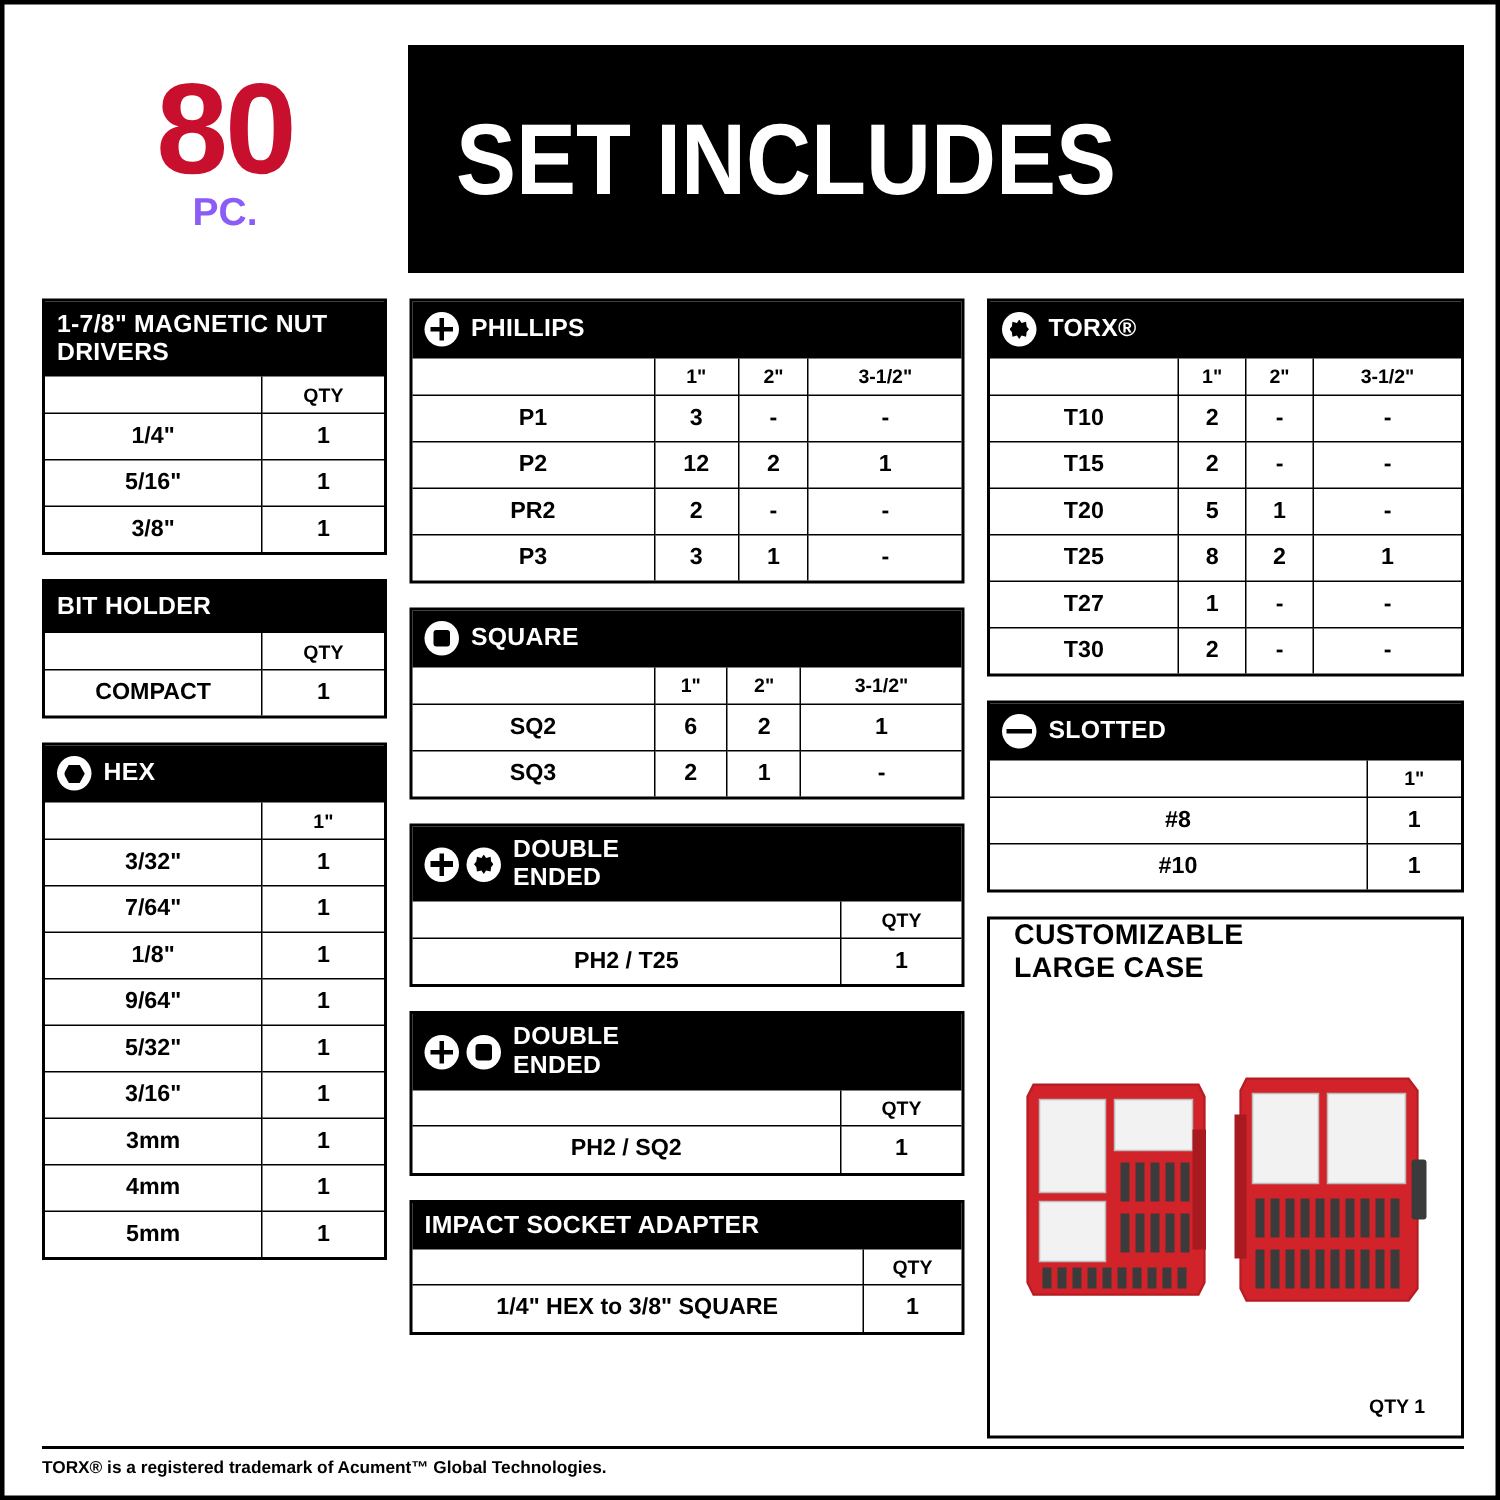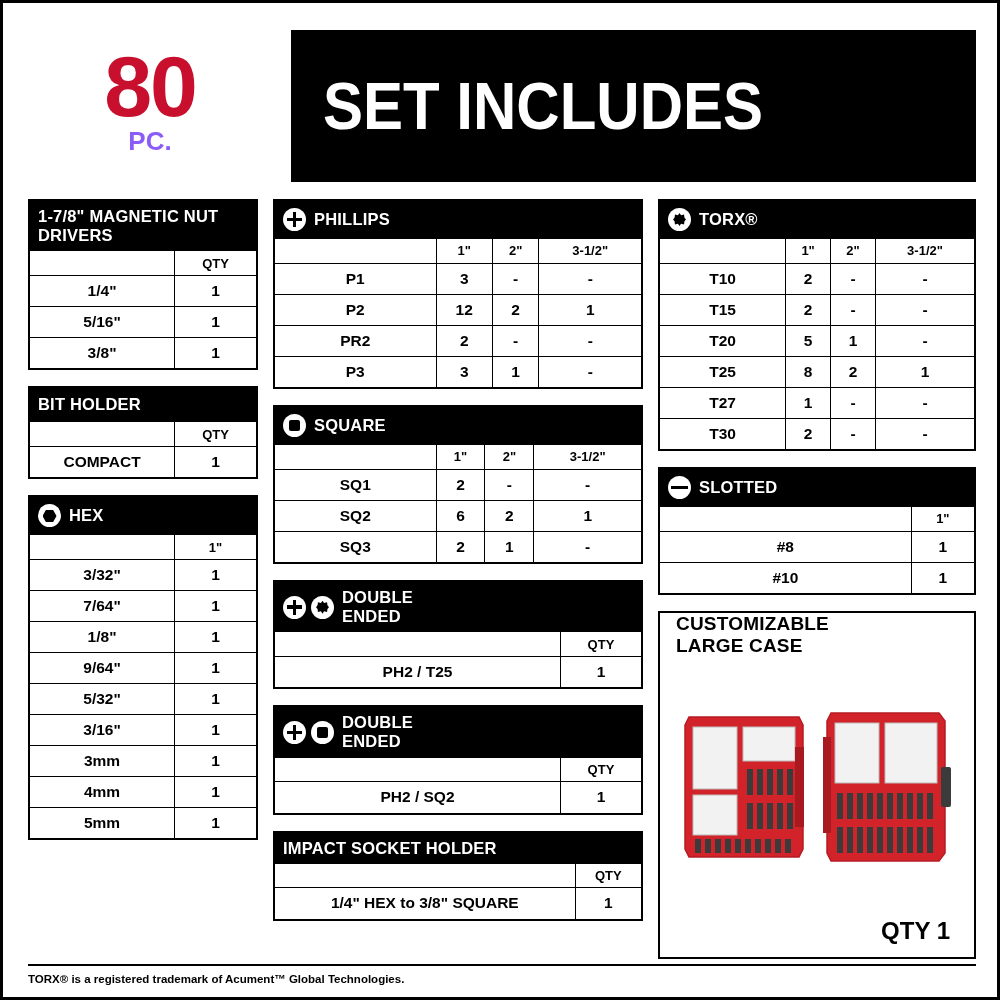--- a/index.html
+++ b/index.html
@@ -29,21 +29,21 @@
   }
   .pc-num {
     font-size:86px; line-height:0.82; font-weight:bold; color:#c8102e;
     letter-spacing:-2px;
   }
   .pc-label {
     font-size:26px; font-weight:bold; color:#8b5cf6; letter-spacing:0px; margin-top:4px;
   }
   .header .title-block {
     flex:1; background:#000; color:#fff;
-    display:flex; align-items:center; padding-left:32px;margin-left:19px;
+    display:flex; align-items:center; padding-left:32px;
   }
   .title-text {
     font-size:60px; font-weight:bold; letter-spacing:0px;
     font-family:"Liberation Sans", sans-serif;
     transform:scaleY(1.12);
   }
   
   .columns {
     position:absolute; left:25px; top:196px; width:948px; height:760px;
     display:flex; gap:15px;
@@ -102,21 +102,21 @@
   }
   .ic-slot::before {
     content:""; position:absolute; left:3px; top:50%; width:17px; height:3.6px;
     margin-top:-1.8px; background:#000;
   }
   .dual { display:flex; gap:5px; flex:none; }
   
   .case-block { border:2px solid #000; flex:1; display:flex; flex-direction:column; padding:0 16px 10px 16px; }
   .case-title { font-size:19px; font-weight:bold; line-height:1.15; letter-spacing:0.2px; }
   .case-art { flex:1; display:flex; align-items:center; justify-content:center; }
-  .case-qty { text-align:right; font-size:24px; font-weight:bold; padding-right:8px; padding-bottom:2px; }
+  .case-qty { text-align:right; font-size:13px; font-weight:bold; padding-right:8px; padding-bottom:2px; }
   
   .footer {
     position:absolute; left:25px; bottom:12px; width:948px;
     border-top:2px solid #000; padding-top:7px;
     font-size:11.5px; font-weight:bold;
   }
 </style>
 </head>
 <body>
 
@@ -283,26 +283,20 @@
         </div>
         <table>
           <tbody>
               <tr class="sizes">
             <th class="name blank" style="width:44%"></th>
             <th>1"</th>
             <th>2"</th>
             <th class="last">3-1/2"</th>
           </tr>
           <tr>
-            <td class="name">SQ1</td>
-            <td>2</td>
-            <td>-</td>
-            <td class="last">-</td>
-          </tr>
-          <tr>
             <td class="name">SQ2</td>
             <td>6</td>
             <td>2</td>
             <td class="last">1</td>
           </tr>
           <tr>
             <td class="name">SQ3</td>
             <td>2</td>
             <td>1</td>
             <td class="last">-</td>
@@ -356,21 +350,21 @@
           <tr>
             <td class="name">PH2 / SQ2</td>
             <td class="last">1</td>
           </tr>
         </tbody>
           </table>
       </div>
 
       <div class="block">
         <div class="bhead two-line">
-          <span class="htxt">IMPACT SOCKET HOLDER</span>
+          <span class="htxt">IMPACT SOCKET ADAPTER</span>
         </div>
         <table>
           <tbody>
               <tr class="sizes">
             <th class="name blank" style="width:82%"></th>
             <th class="last">QTY</th>
           </tr>
           <tr>
             <td class="name">1/4" HEX to 3/8" SQUARE</td>
             <td class="last">1</td>

